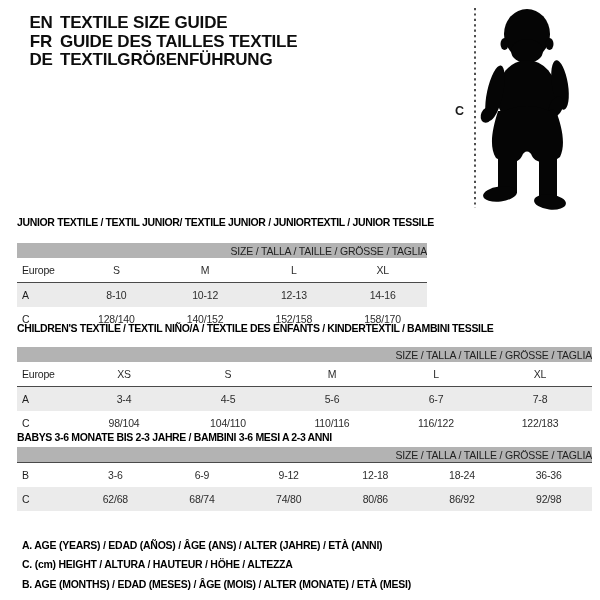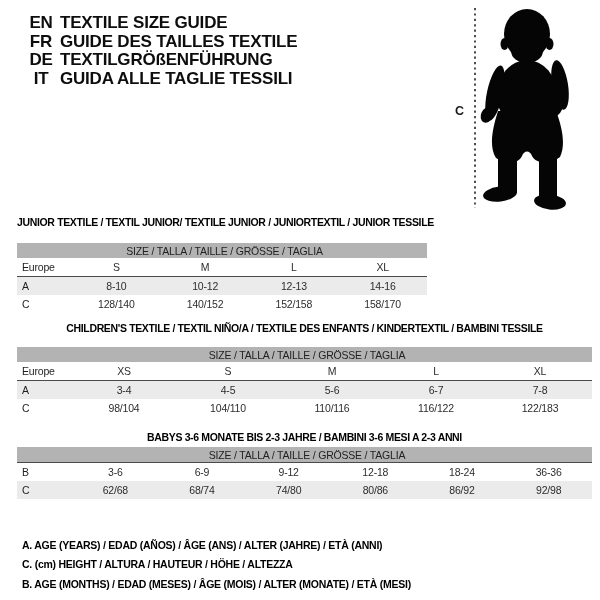--- a/index.html
+++ b/index.html
@@ -32,37 +32,37 @@
     font-weight: bold; font-size: 12.5px; color: #1a1a1a;
   }
 
   
   .table-block { position: absolute; left: 17px; }
   .t1 { top: 216px; width: 410px; }
   .t2 { top: 322px; width: 575px; }
   .t3 { top: 428px; width: 575px; }
   .tbl-title {
     font-weight: bold; font-size: 10.5px; letter-spacing: -0.35px;
-    line-height: 13px; color: #000; white-space: nowrap; text-align: center;
+    line-height: 13px; color: #000; white-space: nowrap;
   }
   .t1 .tbl-title { margin-bottom: 14px; }
   .t2 .tbl-title { margin-bottom: 12px; }
   .t3 .tbl-title { line-height: 19px; margin-bottom: 0; }
 
   table.size-table { width: 100%; border-collapse: collapse; table-layout: fixed; }
   th.bar {
     background: var(--table-header-bg);
-    font-weight: normal; text-align: center;
+    font-weight: normal; text-align: right;
     font-size: 10.5px; letter-spacing: -0.2px;
     height: 15px; padding: 0 0 0 5px; color: #222;
     white-space: nowrap; overflow: hidden; margin-left: 47px;
   }
   td {
     font-size: 10.5px; letter-spacing: -0.2px;
-    height: 18px; text-align: center;
+    height: 24px; text-align: center;
     color: #2d2d2d; padding: 0; font-weight: normal;
   }
   td.lbl { text-align: left; padding-left: 5px; color: #1e1e1e; }
   tr.stripe { background: var(--row-stripe-bg); }
   tr.first-data td { border-top: 1.5px solid var(--divider); }
 
   
   .footnotes { position: absolute; top: 536px; left: 22px; }
   .footnote {
     font-weight: bold; font-size: 10.5px; letter-spacing: -0.25px;
@@ -77,24 +77,20 @@
     <span class="lang-code">EN</span>
     <span class="lang-title">TEXTILE SIZE GUIDE</span>
   </div>
   <div class="lang-row">
     <span class="lang-code">FR</span>
     <span class="lang-title">GUIDE DES TAILLES TEXTILE</span>
   </div>
   <div class="lang-row">
     <span class="lang-code">DE</span>
     <span class="lang-title">TEXTILGRÖßENFÜHRUNG</span>
-  </div>
-  <div class="lang-row">
-    <span class="lang-code">IT</span>
-    <span class="lang-title">GUIDA ALLE TAGLIE TESSILI</span>
   </div>
 </header>
 
 <div class="c-label">C</div>
 <div class="baby-wrap">
   <svg width="110" height="210" viewBox="0 0 110 210" aria-hidden="true">
 
     <line x1="6" y1="3" x2="6" y2="203" stroke="#4d4d4d" stroke-width="2" stroke-dasharray="2.2 3.2"></line>
     <g fill="var(--silhouette)">
 

